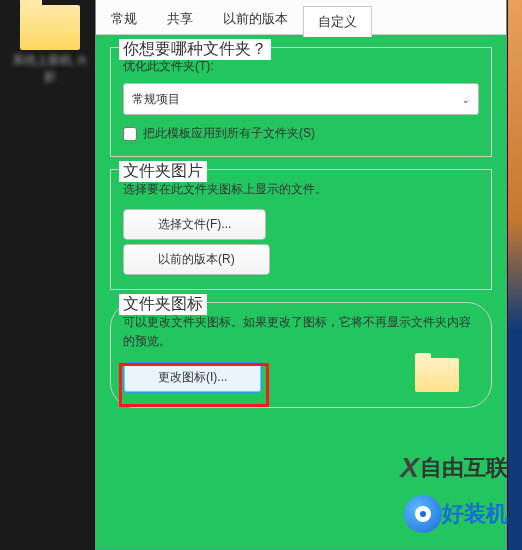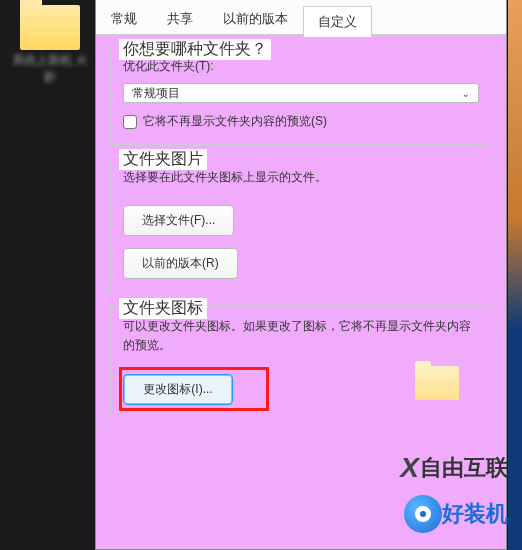--- a/index.html
+++ b/index.html
@@ -46,21 +46,21 @@
     position: absolute;
     right: 0; top: 0;
     width: 14px; height: 550px;
     background: linear-gradient(#e8a05a,#c47830 40%,#0e3a7a 60%,#0e3a7a);
   }
   .dialog {
     position: absolute;
     left: 95px; top: 0;
     width: 412px;
     height: 550px;
-    background: #f0abfc;
+    background: #22c55e;
     border: 1px solid #888;
     border-top: none;
   }
   .tabs {
     display: flex;
     border-bottom: 1px solid #ccc;
     background: #fcfcfc;
     padding-top: 3px;
   }
   .tab {
@@ -91,21 +91,21 @@
     font-size: 16px;
     color: #333;
   }
   .field-label {
     font-size: 12px;
     color: #333;
     margin-bottom: 8px;
   }
   .select {
     width: 100%;
-    height: 20px;
+    height: 32px;
     border: 1px solid #bbb;
     border-radius: 3px;
     display: flex;
     align-items: center;
     padding: 0 8px;
     justify-content: space-between;
     font-size: 12px;
     color: #333;
     background: #fff;
     margin-bottom: 10px;
@@ -120,28 +120,28 @@
   }
   .checkbox {
     width: 14px; height: 14px;
     border: 1px solid #777;
     border-radius: 3px;
     background: #fff;
   }
   .btn {
     display: inline-block;
     min-width: 110px;
-    padding: 6px 18px;
+    padding: 6px 34px;
     border: 1px solid #bbb;
     border-radius: 4px;
     background: linear-gradient(#fdfdfd,#f3f3f3);
     text-align: center;
     font-size: 12px;
     color: #333;
-    margin-top: 12px;
+    margin-top: 4px;
     margin-right: 8px;
   }
   .btn.highlight {
     border-color: #2899f5;
     box-shadow: 0 0 0 1px #7ec3fb inset;
     background: #eaf4fd;
   }
   .desc {
     font-size: 12px;
     color: #333;
@@ -250,36 +250,36 @@
 
   <div class="fieldset">
     <div class="fieldset-legend">你想要哪种文件夹？</div>
     <div class="field-label">优化此文件夹(T):</div>
     <div class="select">
       <span>常规项目</span>
       <span class="chev">⌄</span>
     </div>
     <div class="checkbox-row">
       <div class="checkbox"></div>
-      <span>它将不再显示文件夹内容的预览(S)</span>
+      <span>把此模板应用到所有子文件夹(S)</span>
     </div>
   </div>
 
   <div class="fieldset">
     <div class="fieldset-legend">文件夹图片</div>
     <div class="desc">选择要在此文件夹图标上显示的文件。</div>
     <div>
       <div class="btn">选择文件(F)...</div>
     </div>
     <div>
       <div class="btn">以前的版本(R)</div>
     </div>
   </div>
 
-  <div class="fieldset" style="position:relative;">
+  <div class="fieldset" style="position:relative;border-radius:25px;">
     <div class="fieldset-legend">文件夹图标</div>
     <div class="desc">可以更改文件夹图标。如果更改了图标，它将不再显示文件夹内容的预览。</div>
     <div class="icon-preview-row">
       <div class="btn highlight">更改图标(I)...</div>
       <div class="folder-preview"></div>
     </div>
     <div class="redbox" style="left:8px; top:60px; width:150px; height:44px;"></div>
   </div>
 
 </div>

